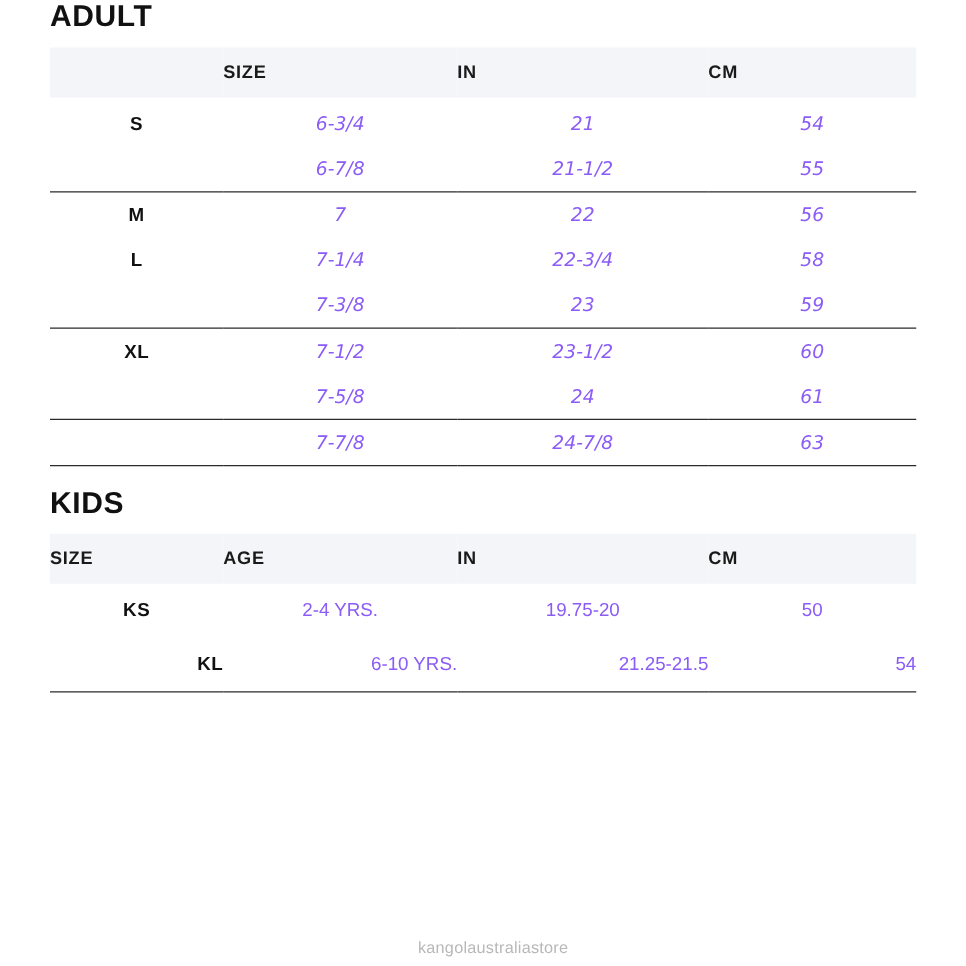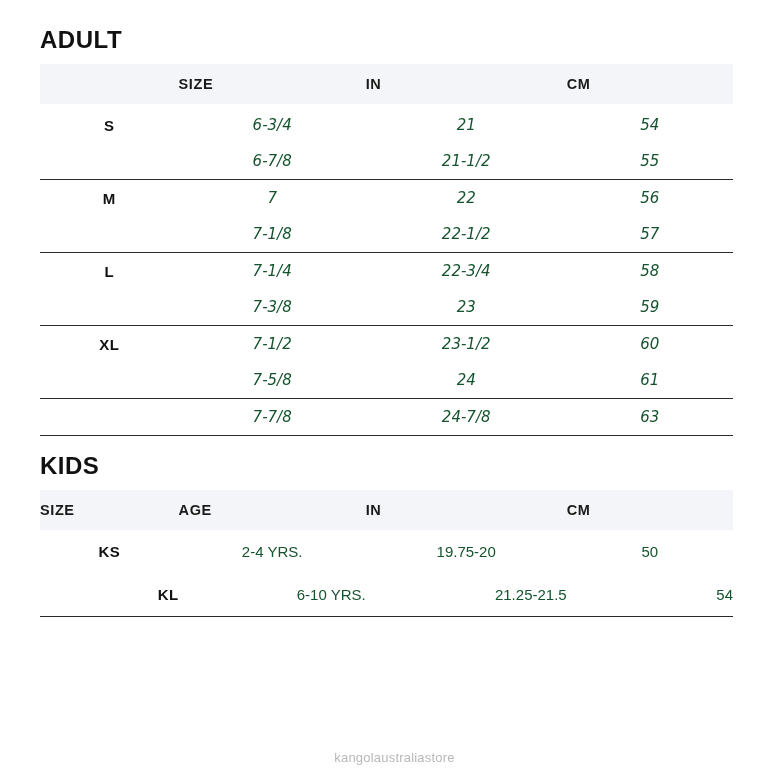--- a/index.html
+++ b/index.html
@@ -20,21 +20,20 @@
     height: 773px;
     box-sizing: border-box;
     padding: 0 40px;
   }
   .section-title {
     font-size: 24px;
     font-weight: bold;
     letter-spacing: 0.5px;
     color: #111111;
     margin: 0;
-    padding-top: 26px;
     padding-bottom: 10px;
   }
   .section-title.kids {
     padding-top: 16px;
   }
   table {
     width: 693px;
     border-collapse: collapse;
     table-layout: fixed;
   }
@@ -59,21 +58,21 @@
   }
   td.label {
     font-weight: bold;
     color: #111111;
     letter-spacing: 0.4px;
   }
   td.val {
     font-family: "DejaVu Sans", sans-serif;
     font-style: italic;
     font-size: 15px;
-    color: #14532d;
+    color: #8b5cf6;
   }
   .adult-table col.c1 { width: 20%; }
   .adult-table col.c2 { width: 27%; }
   .adult-table col.c3 { width: 29%; }
   .adult-table col.c4 { width: 24%; }
   .kids-table col.c1 { width: 20%; }
   .kids-table col.c2 { width: 27%; }
   .kids-table col.c3 { width: 29%; }
   .kids-table col.c4 { width: 24%; }
   tr.group-end td {
@@ -139,26 +138,20 @@
         <td class="val">6-7/8</td>
         <td class="val">21-1/2</td>
         <td class="val">55</td>
       </tr>
       <tr>
         <td class="label">M</td>
         <td class="val">7</td>
         <td class="val">22</td>
         <td class="val">56</td>
       </tr>
-      <tr class="group-end">
-        <td class="label"></td>
-        <td class="val">7-1/8</td>
-        <td class="val">22-1/2</td>
-        <td class="val">57</td>
-      </tr>
       <tr>
         <td class="label">L</td>
         <td class="val">7-1/4</td>
         <td class="val">22-3/4</td>
         <td class="val">58</td>
       </tr>
       <tr class="group-end">
         <td class="label"></td>
         <td class="val">7-3/8</td>
         <td class="val">23</td>

